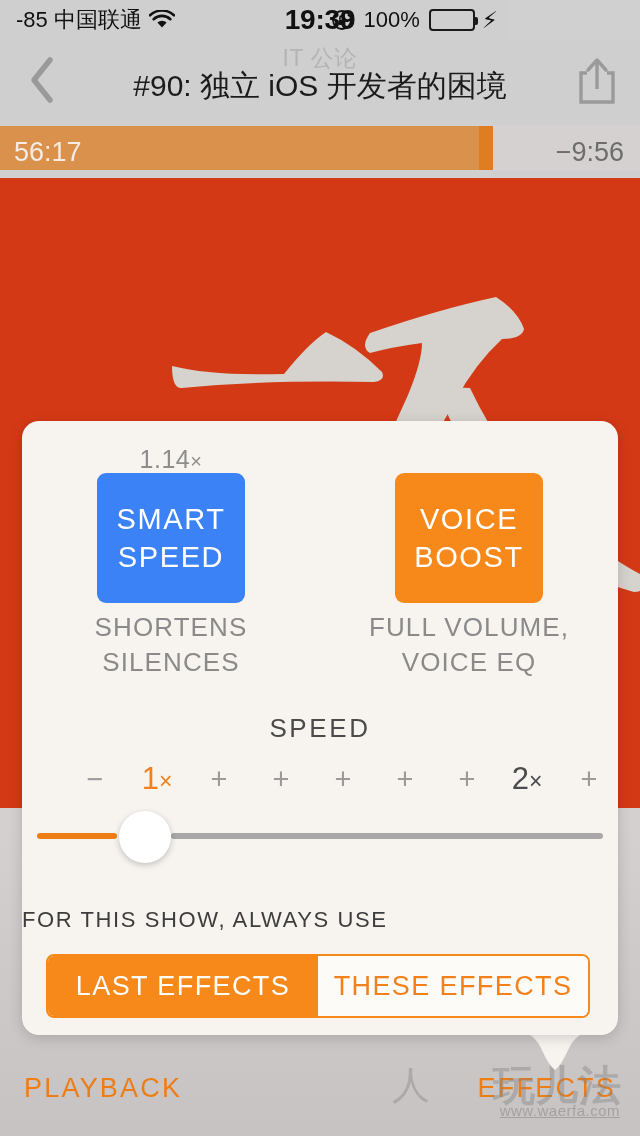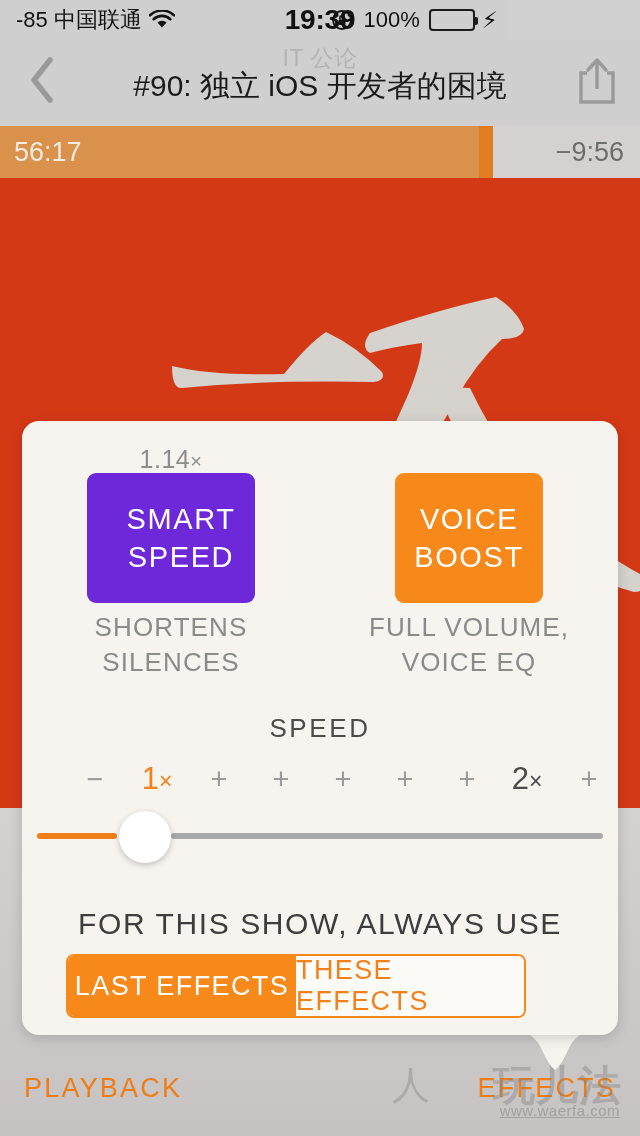--- a/index.html
+++ b/index.html
@@ -120,21 +120,21 @@
     text-align: center;
     font-size: 30px;
     color: #1b1b1b;
     white-space: nowrap;
   }
 
   
   #scrubber {
     position: absolute;
     left: 0; top: 126px;
-    width: 640px; height: 52px;
+    width: 640px; height: 44px;
     background: #d5d1d0;
     overflow: hidden;
   }
   #scrub-fill {
     position: absolute;
     left: 0; top: 0;
     height: 52px;
     background: #d9914c;
   }
   #scrub-handle {
@@ -349,30 +349,30 @@
     background: #ffffff;
     border-radius: 50%;
     box-shadow: 0 2px 6px rgba(0,0,0,0.22);
     transform: translateX(-50%);
   }
 
   #always-use-label {
     position: absolute;
     left: 0; top: 486px;
     width: 596px;
-    text-align: center;
-    font-size: 30px;
+    text-align: left;
+    font-size: 22px;
     color: #3d3d3d;
     letter-spacing: 1.6px;
   }
 
   #segmented {
     position: absolute;
-    left: 44px; top: 533px;
-    width: 460px; height: 64px;
+    left: 24px; top: 533px;
+    width: 544px; height: 64px;
     border: 2px solid #f7891b;
     border-radius: 8px;
     box-sizing: border-box;
     display: flex;
     overflow: hidden;
   }
   .seg {
     flex: 1;
     display: flex;
     align-items: center;
@@ -471,21 +471,21 @@
     <path d="M0 0 H72 V2 q-14 0 -22 16 q-8 18 -14 22 q-6 -4 -14 -22 q-8 -16 -22 -16 Z" fill="#f7f4f0"></path>
   </svg>
 
   <div id="effects-panel">
 
     <div id="speed-readout">
       <span>1.14</span><span class="x">×</span>
     </div>
 
     <div class="effect-col" id="col-smart-speed">
-      <div class="effect-button" style="background: #6d28d9; padding-left: 20px;">
+      <div class="effect-button" style="background: #3b82f6;">
         <span>SMART</span>
         <span>SPEED</span>
       </div>
       <div class="effect-desc">
         <div>SHORTENS</div>
         <div>SILENCES</div>
       </div>
     </div>
 
     <div class="effect-col" id="col-voice-boost">

